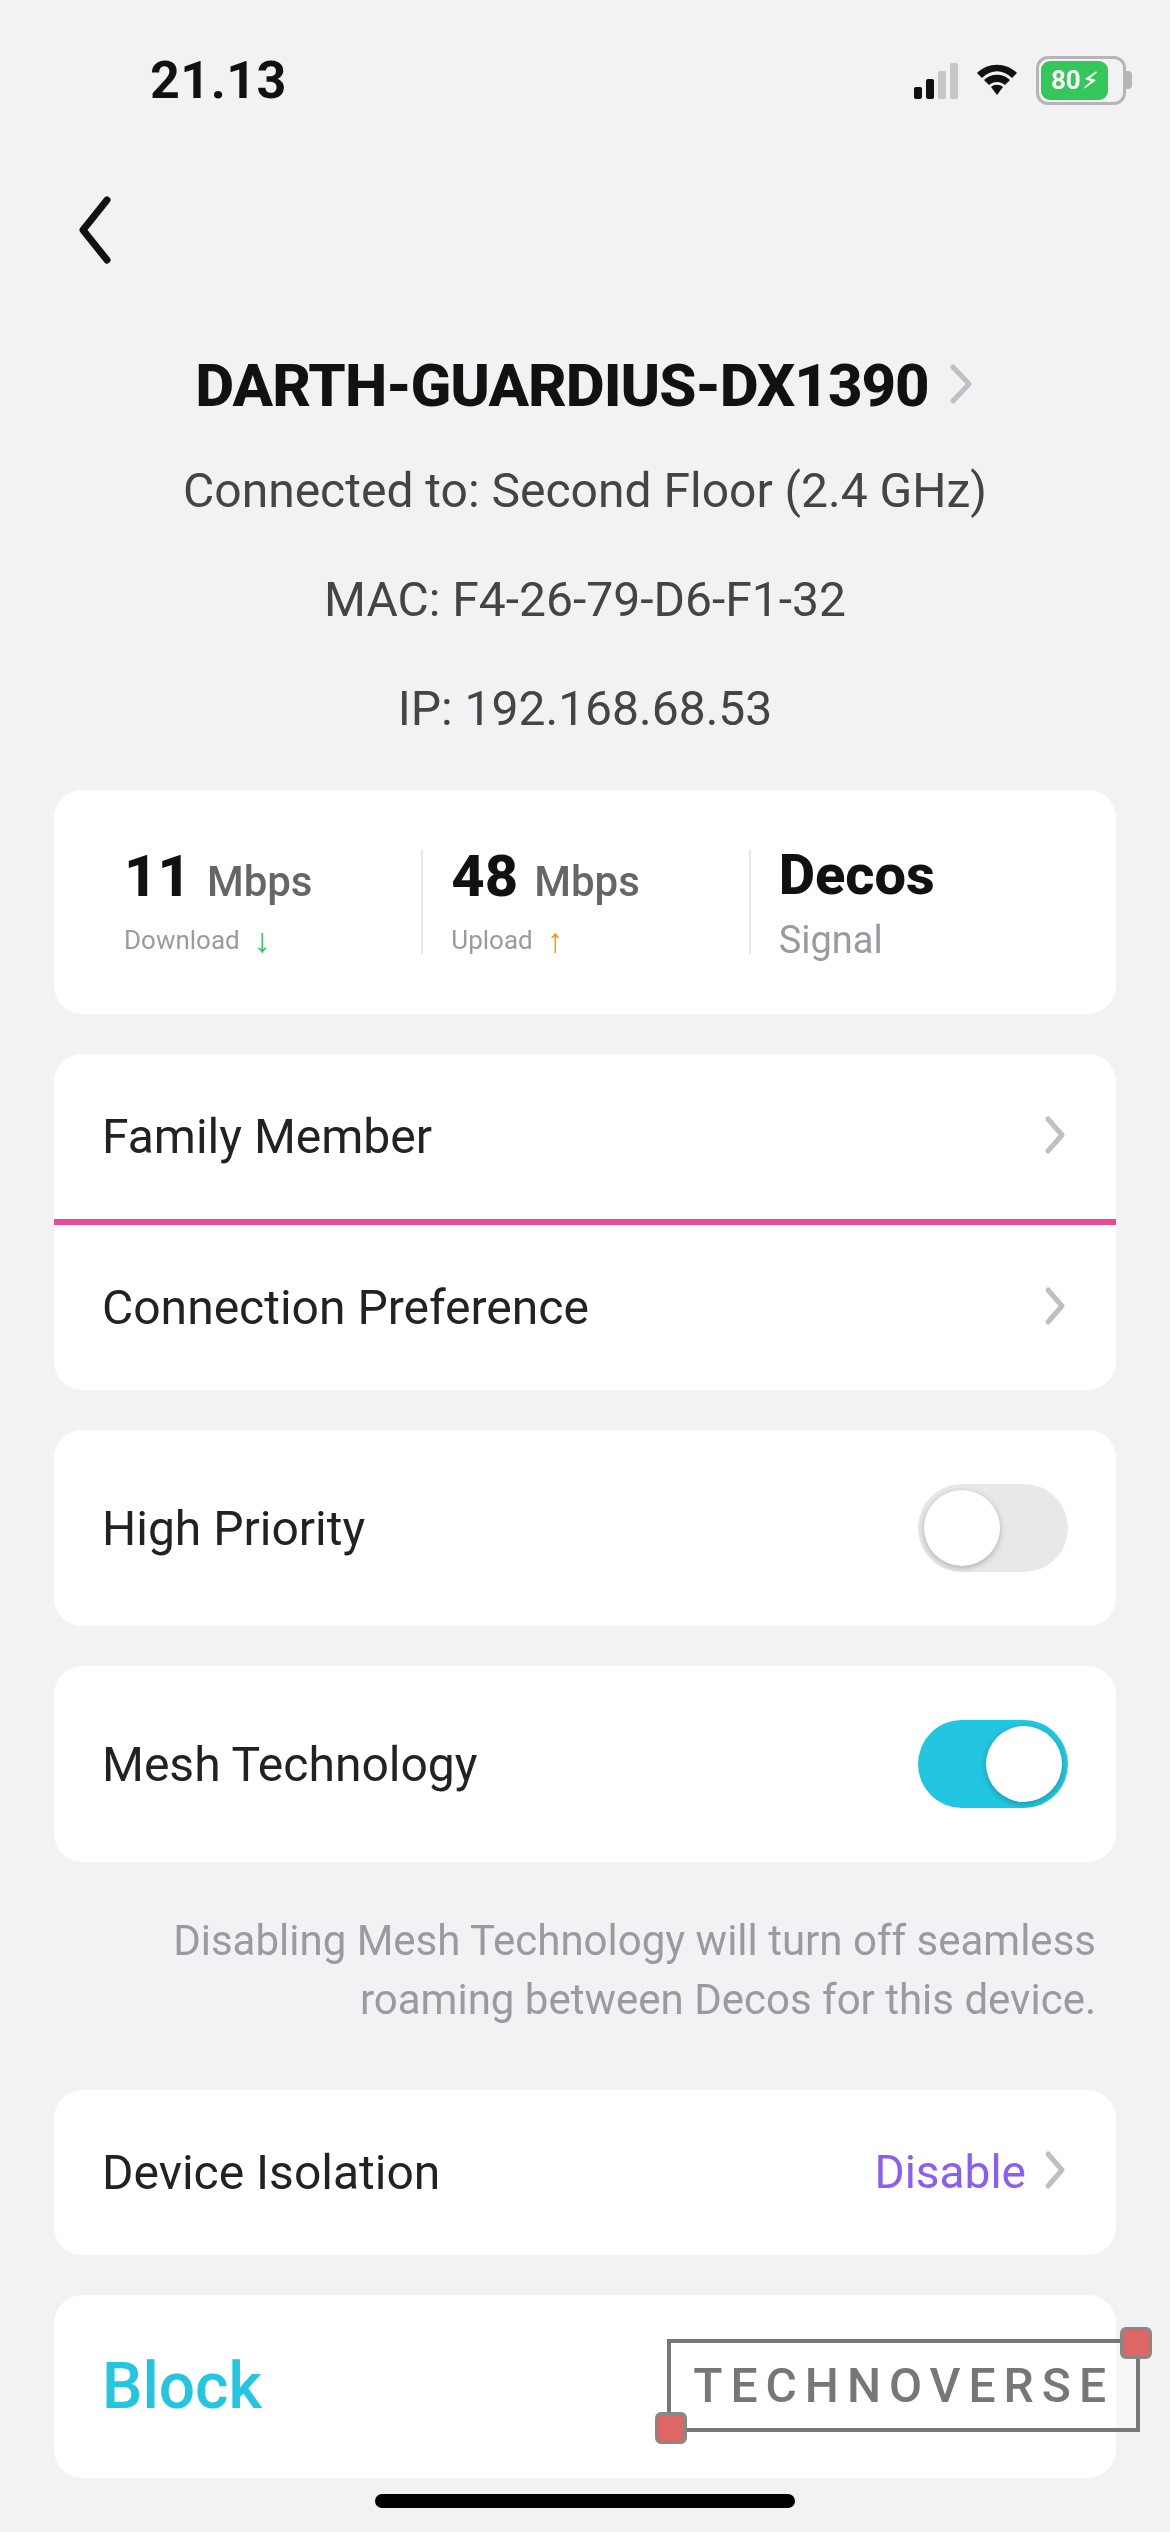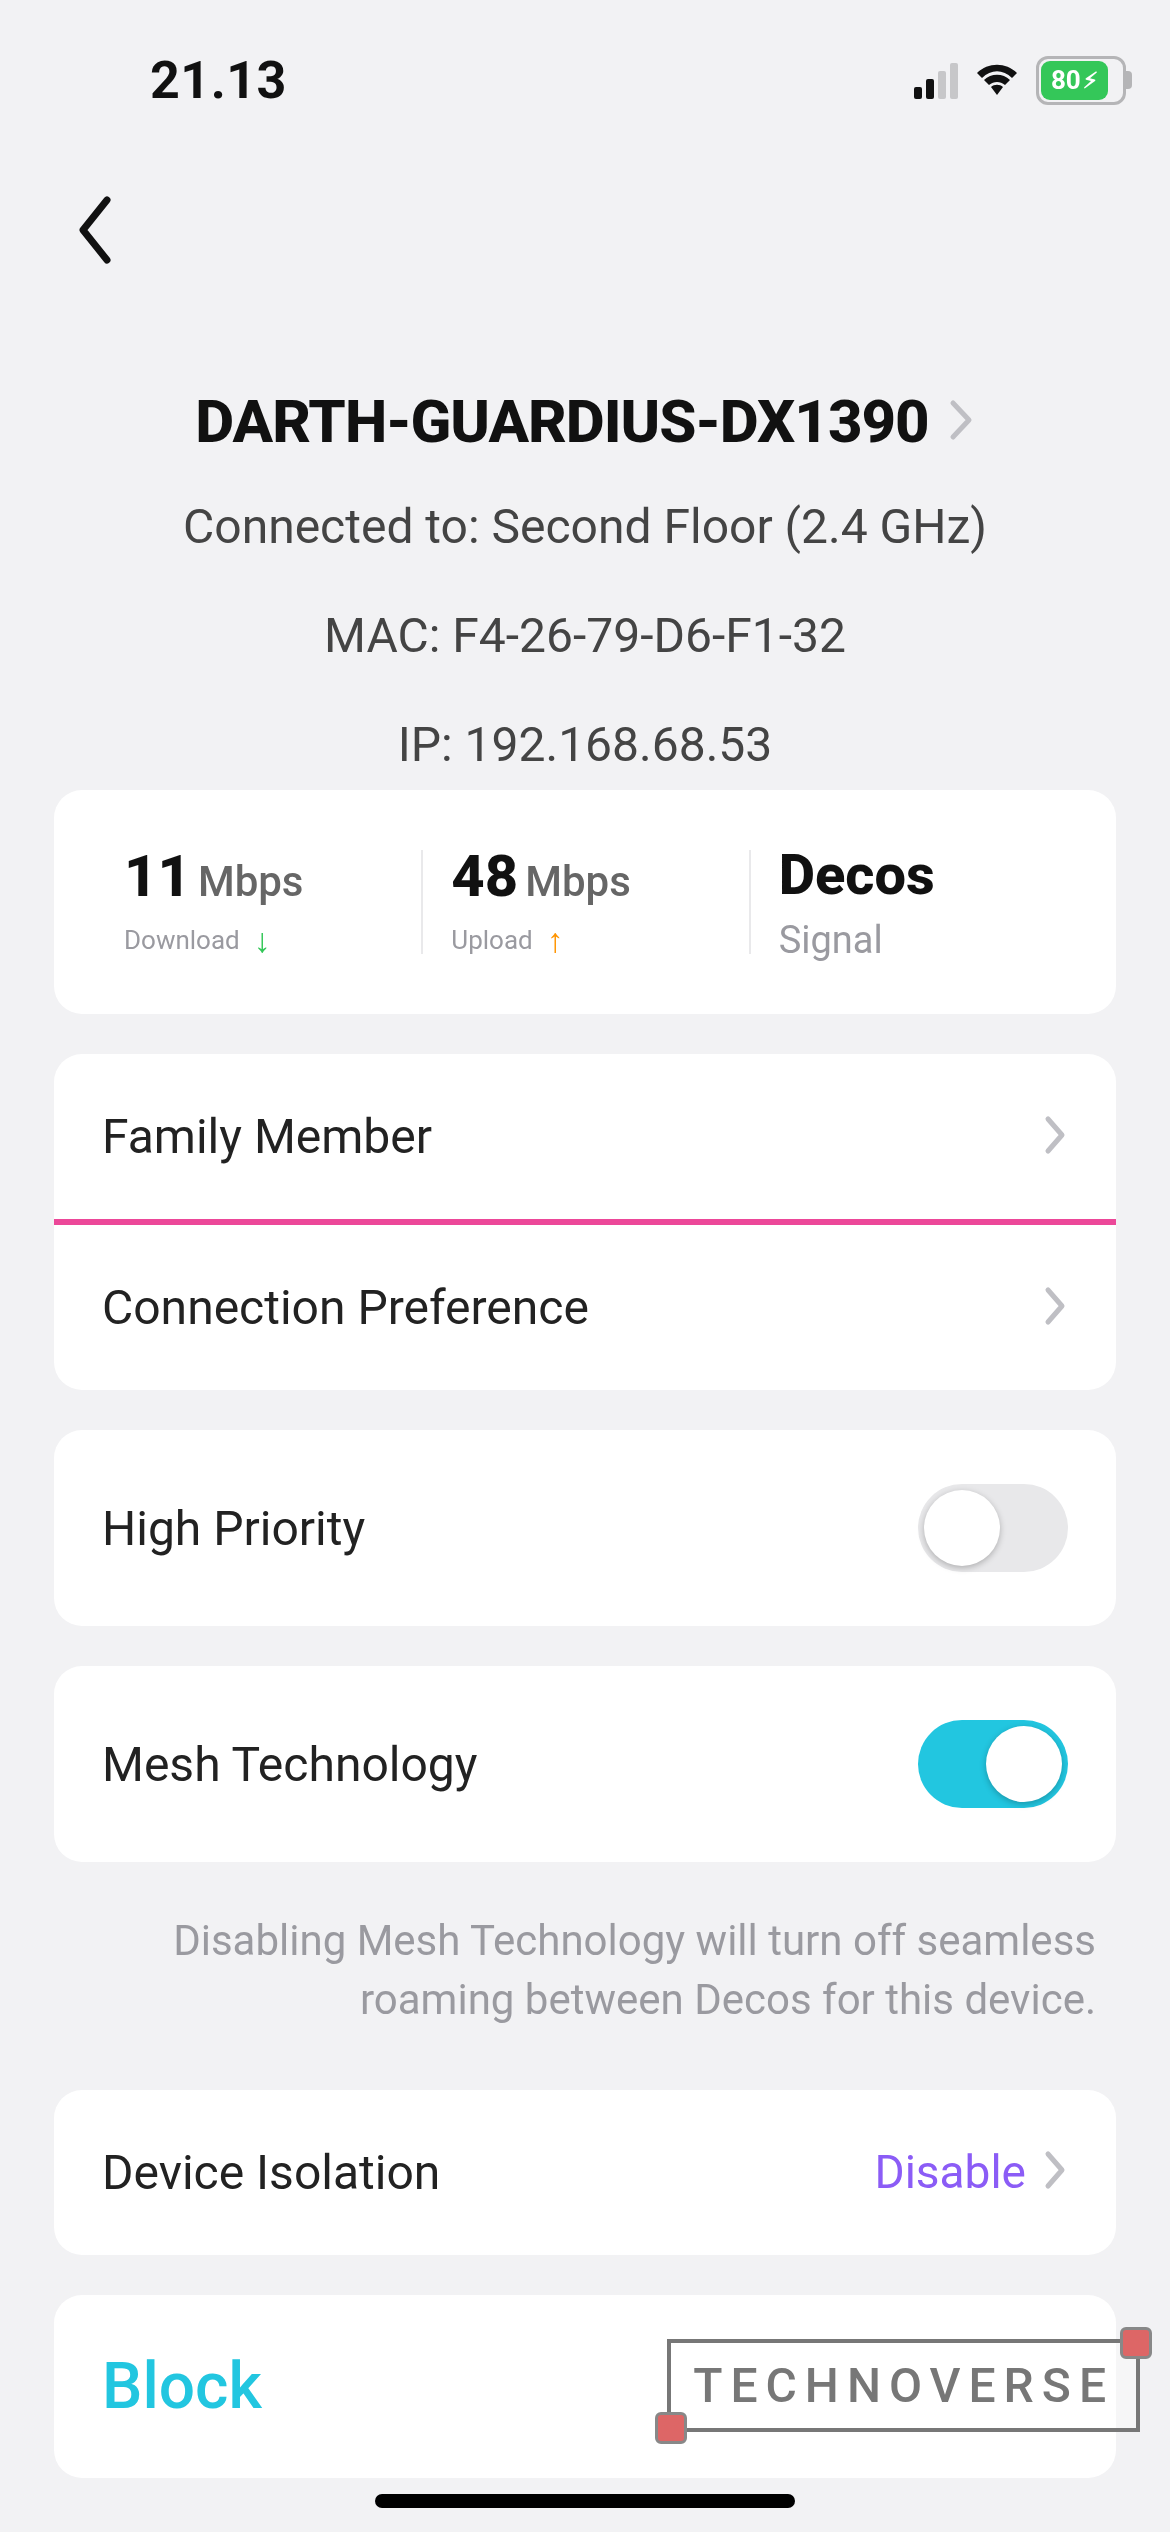--- a/index.html
+++ b/index.html
@@ -91,21 +91,20 @@
   .device-header {
     position:absolute;
     top: 350px;
     left:0; right:0;
     text-align:center;
     padding: 0 60px;
   }
   .device-title-row {
     display:inline-flex; align-items:center; gap:20px;
     justify-content:center;
-    margin-top:36px;
   }
   .device-title {
     font-size: 60px;
     font-weight: 800;
     letter-spacing: -1px;
   }
   .chev-right-small svg { width:26px; height:42px; }
   .device-sub {
     font-size: 48px;
     color:#444;
@@ -137,21 +136,21 @@
     position:relative;
   }
   .stat + .stat::before {
     content:"";
     position:absolute;
     left:0; top:8px; bottom:8px;
     width:2px;
     background:#e9e9eb;
   }
   .stat-main {
-    display:flex; align-items:baseline; gap:7px;
+    display:flex; align-items:baseline; gap:16px;
   }
   .stat-num {
     font-size: 58px;
     font-weight: 800;
   }
   .stat-unit {
     font-size: 42px;
     color:#666;
     font-weight:500;
   }

